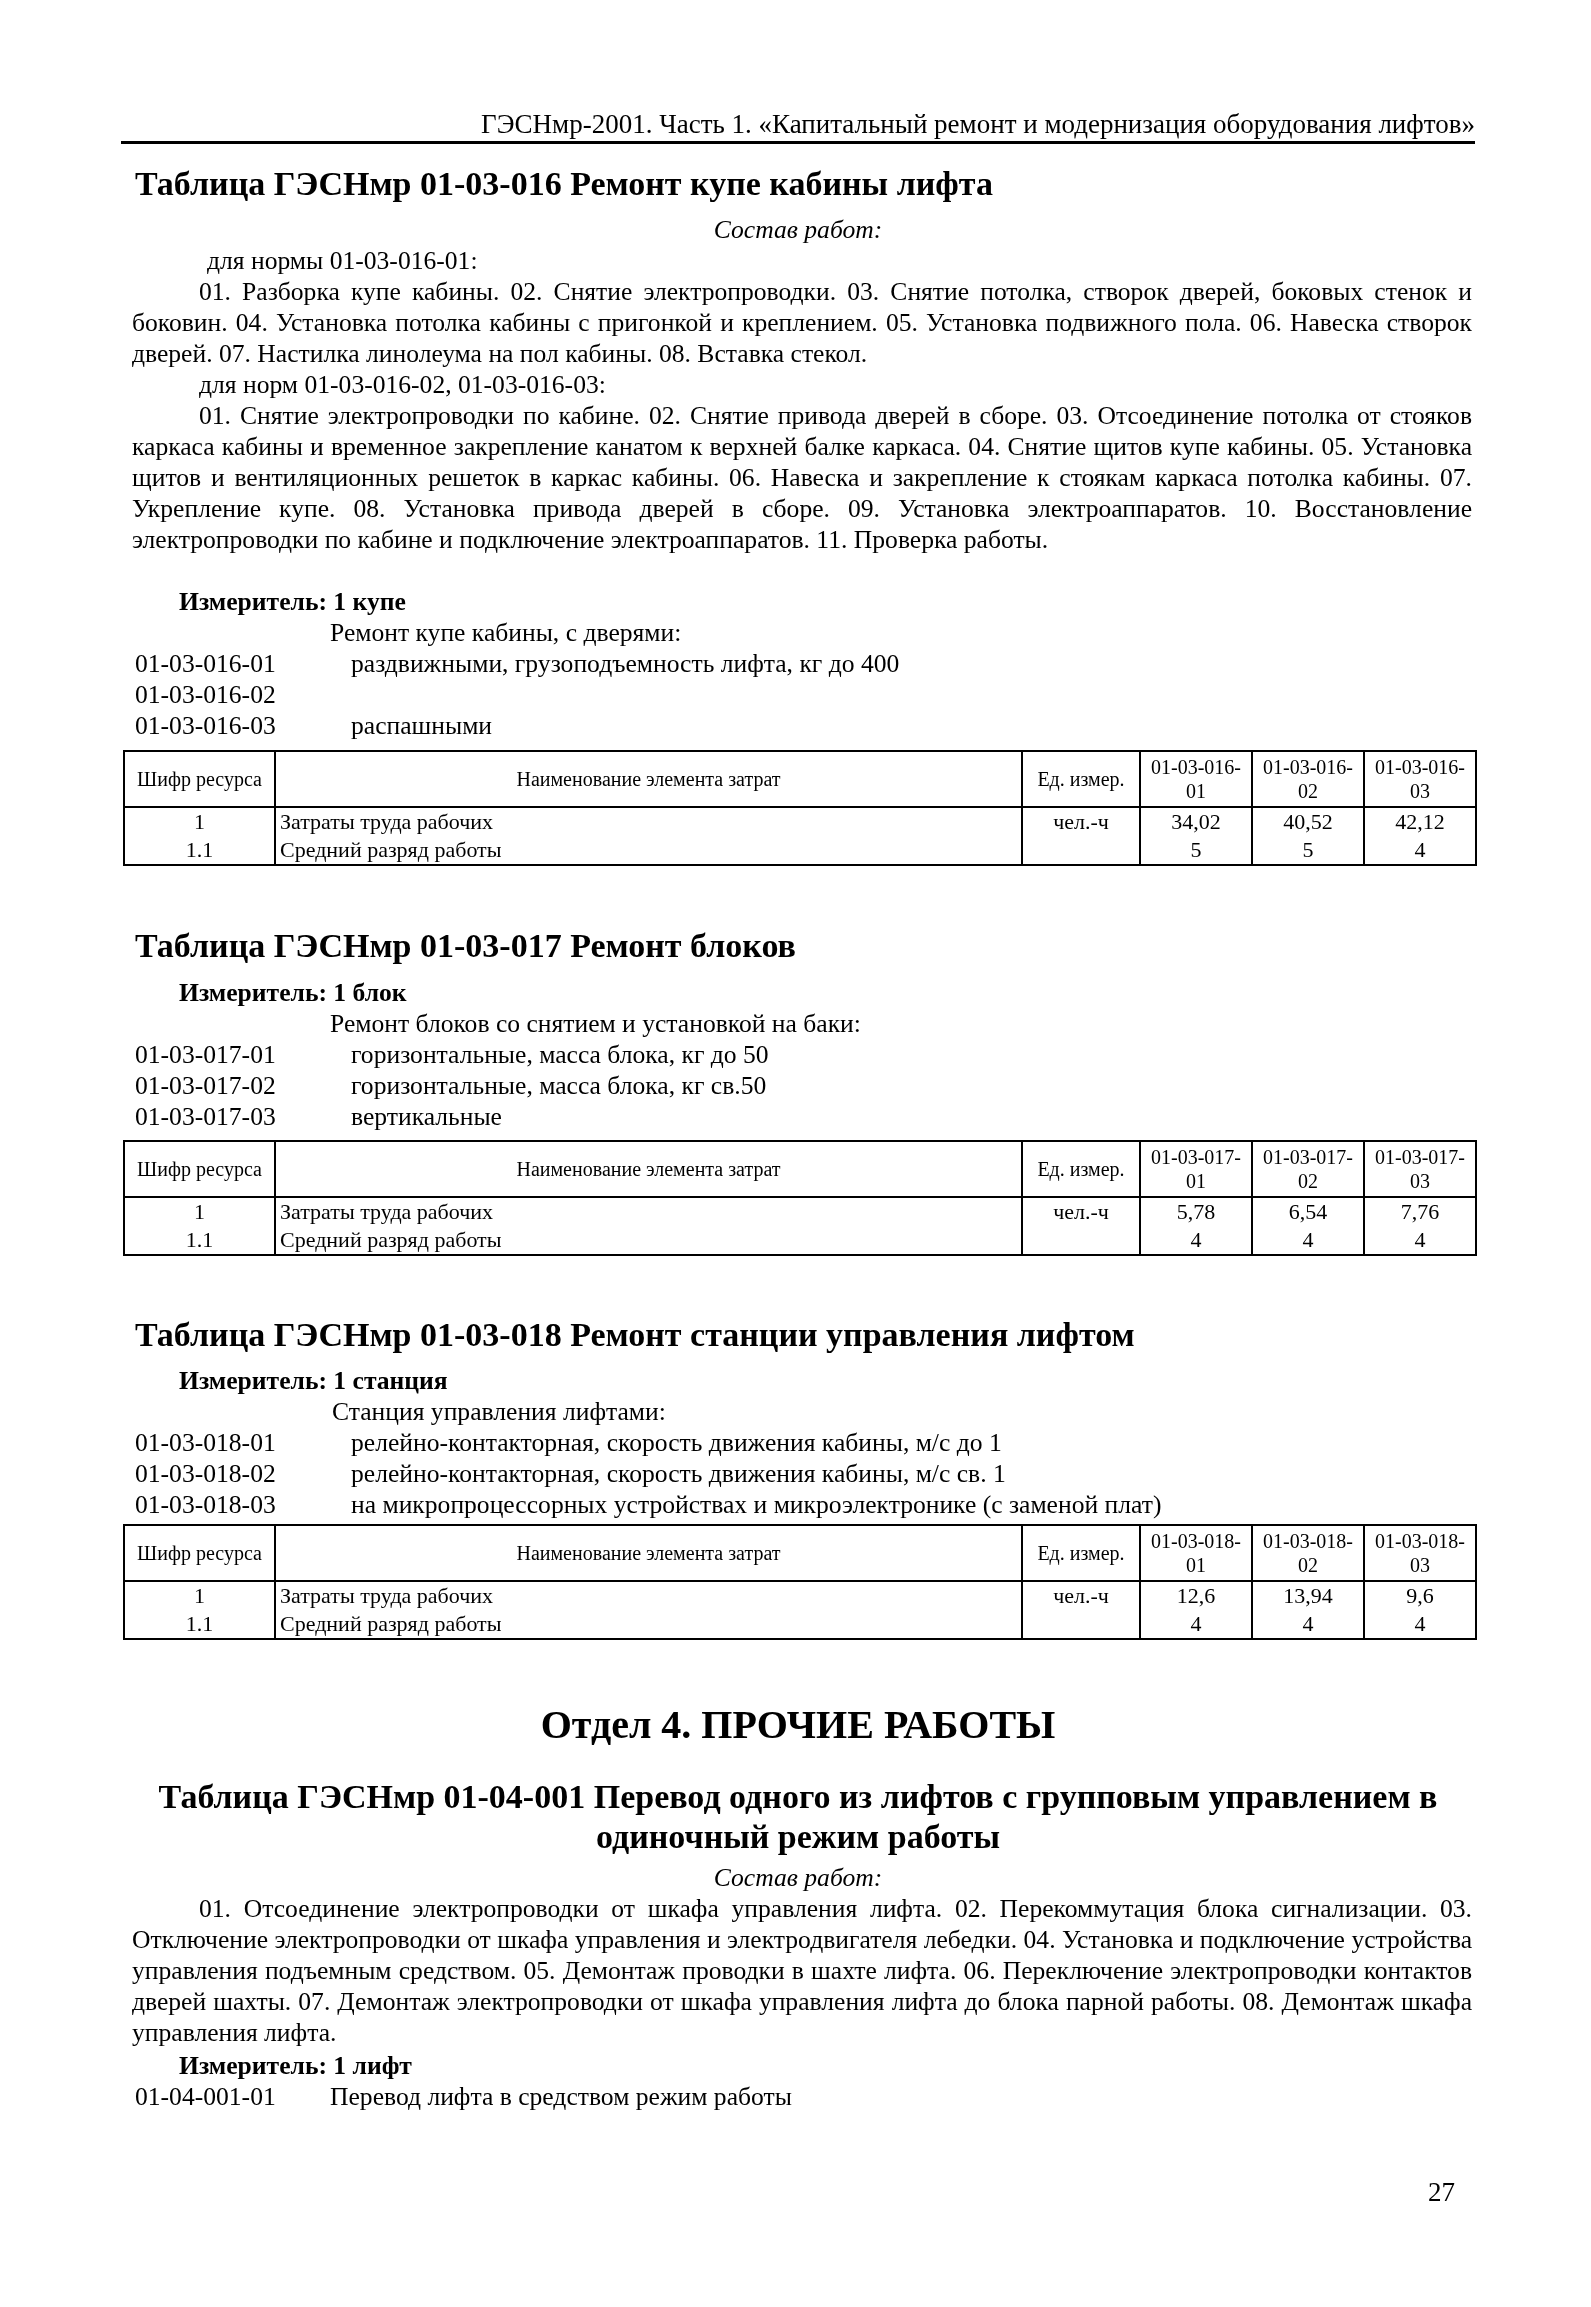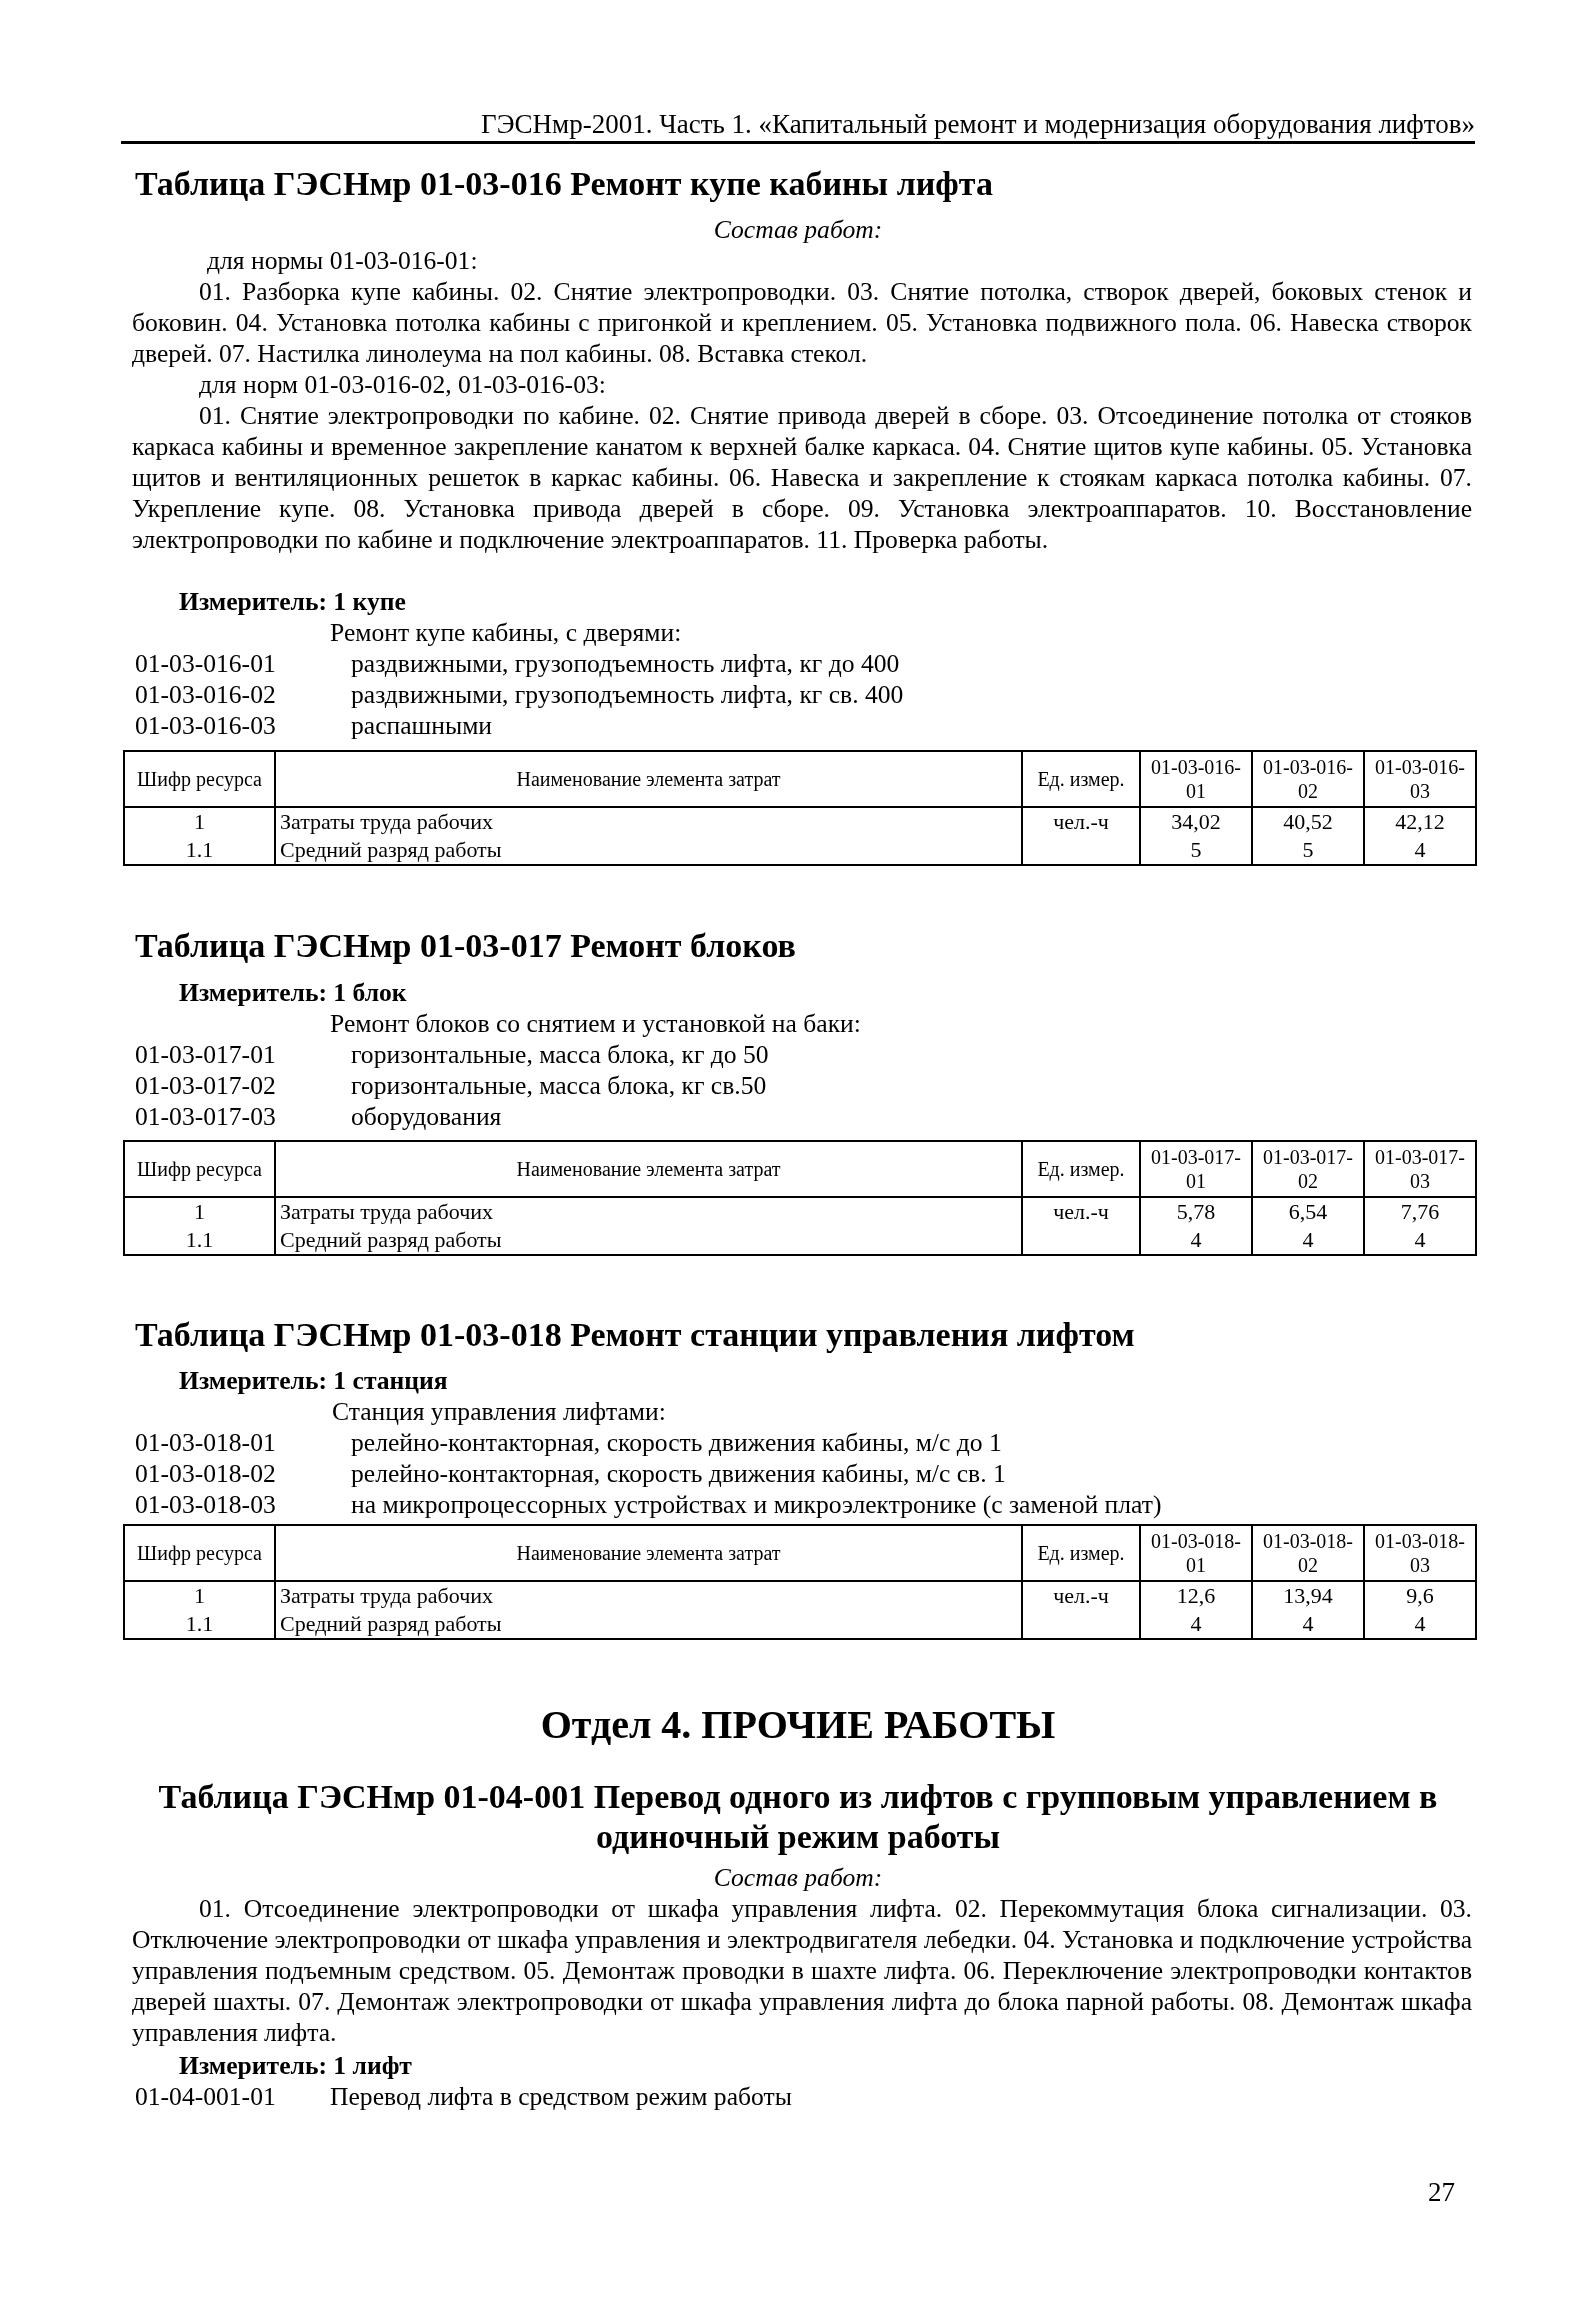--- a/index.html
+++ b/index.html
@@ -67,21 +67,20 @@
   </div>
   <div class="measure" style="top:586px;">Измеритель: 1 купе</div>
   <div class="group-title" style="left:330px; top:617px;">Ремонт купе кабины, с дверями:</div>
   <div class="norm-list" style="top:648px;">
     <div class="norm-row">
         <span class="norm-code">01-03-016-01</span>
         <span>раздвижными, грузоподъемность лифта, кг до 400</span>
       </div>
     <div class="norm-row">
         <span class="norm-code">01-03-016-02</span>
-        <span>раздвижными, грузоподъемность лифта, кг св. 400</span>
       </div>
     <div class="norm-row">
         <span class="norm-code">01-03-016-03</span>
         <span>распашными</span>
       </div>
   </div>
   <table class="rt" style="top:750px;">
     <thead>
       <tr>
         <th class="c-code">Шифр ресурса</th>
@@ -119,21 +118,21 @@
     <div class="norm-row">
         <span class="norm-code">01-03-017-01</span>
         <span>горизонтальные, масса блока, кг до 50</span>
       </div>
     <div class="norm-row">
         <span class="norm-code">01-03-017-02</span>
         <span>горизонтальные, масса блока, кг св.50</span>
       </div>
     <div class="norm-row">
         <span class="norm-code">01-03-017-03</span>
-        <span>оборудования</span>
+        <span>вертикальные</span>
       </div>
   </div>
   <table class="rt" style="top:1140px;">
     <thead>
       <tr>
         <th class="c-code">Шифр ресурса</th>
         <th class="c-name" style="text-align:center">Наименование элемента затрат</th>
         <th class="c-unit">Ед. измер.</th>
         <th class="c-val">01-03-017-01</th>
         <th class="c-val">01-03-017-02</th>

